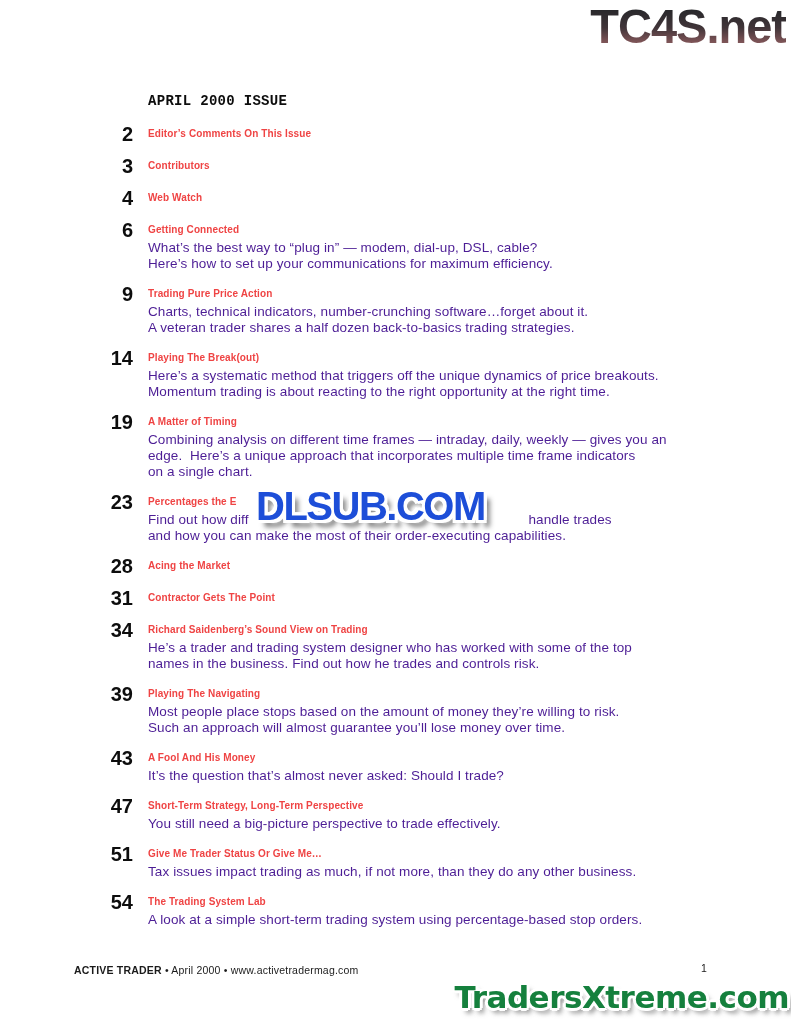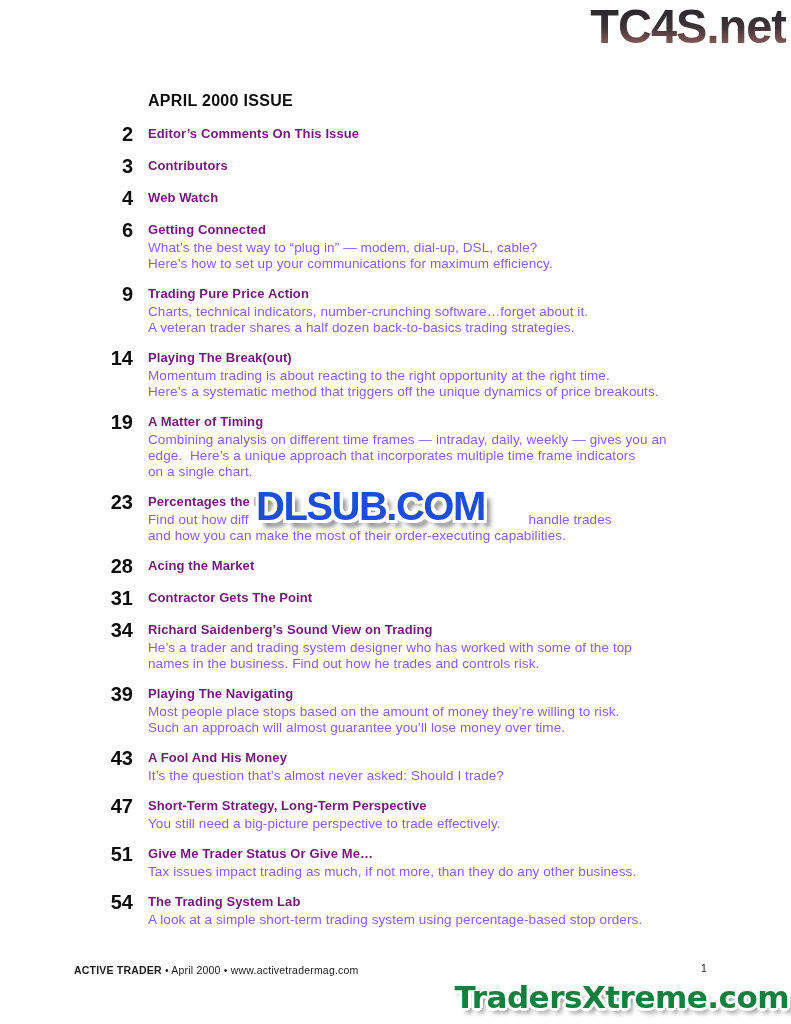--- a/index.html
+++ b/index.html
@@ -2,27 +2,27 @@
 <html><head>
 <meta charset="utf-8">
 <style>
   html,body{margin:0;padding:0;background:#e8e8e8;}
   .page{
     position:relative;width:791px;height:1024px;background:#ffffff;
     font-family:"Liberation Sans", sans-serif;color:#111;overflow:hidden;
     margin:0 auto;
   }
   .content{position:absolute;left:48px;top:91px;right:30px;}
-  .heading{font-size:16px;font-weight:bold;letter-spacing:.3px;line-height:20px;
-    margin:0 0 13px 100px;color:#0d0d0d;}
+  .heading{font-size:14px;font-weight:bold;letter-spacing:.3px;line-height:20px;
+    margin:0 0 13px 100px;color:#0d0d0d;font-family:Liberation Mono, monospace;}
   .entry{display:grid;grid-template-columns:100px 1fr;margin-bottom:12px;}
   .entry-num{font-size:20px;font-weight:bold;line-height:20px;text-align:right;
     padding-right:15px;color:#0d0d0d;}
-  .entry-title{font-size:13px;font-weight:bold;line-height:20px;letter-spacing:.1px;color:#701a75;}
-  .desc-line{font-size:13.5px;line-height:16px;color:#8b5cf6;letter-spacing:.1px;}
+  .entry-title{font-size:10px;font-weight:bold;line-height:20px;letter-spacing:.1px;color:#ef4444;}
+  .desc-line{font-size:13.5px;line-height:16px;color:#4c1d95;letter-spacing:.1px;}
   .split-gap{display:inline-block;width:280px;}
   .footer{position:absolute;left:48px;top:964px;font-size:10.5px;color:#1a1a1a;letter-spacing:.2px;}
   .footer b{font-weight:bold;margin-left:26px;}
   .footer-page-num{position:absolute;left:701px;top:962px;font-size:10.5px;color:#1a1a1a;}
   
   .wm-tc4s{
     position:absolute;top:1px;right:5px;
     font-size:47px;font-weight:bold;letter-spacing:-1px;line-height:1;
     background:linear-gradient(180deg,#28282b 18%,#413539 55%,#7a5255 82%,#8f6565 100%);
     -webkit-background-clip:text;background-clip:text;color:transparent;
@@ -103,22 +103,22 @@
               <div class="desc-line">A veteran trader shares a half dozen back-to-basics trading strategies.</div>
             </div>
     </div>
   </div>
 
   <div class="entry">
     <div class="entry-num">14</div>
     <div>
       <div class="entry-title">Playing The Break(out)</div>
       <div>
+              <div class="desc-line">Here’s a systematic method that triggers off the unique dynamics of price breakouts.</div>
               <div class="desc-line">Momentum trading is about reacting to the right opportunity at the right time.</div>
-              <div class="desc-line">Here’s a systematic method that triggers off the unique dynamics of price breakouts.</div>
             </div>
     </div>
   </div>
 
   <div class="entry">
     <div class="entry-num">19</div>
     <div>
       <div class="entry-title">A Matter of Timing</div>
       <div>
               <div class="desc-line">Combining analysis on different time frames — intraday, daily, weekly — gives you an</div>

